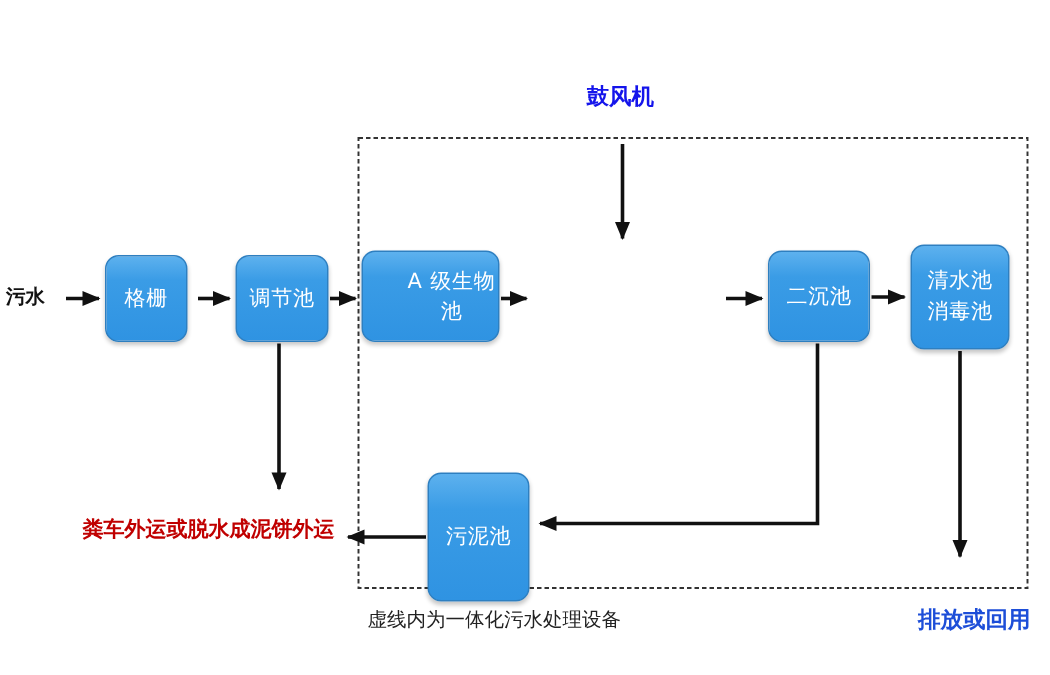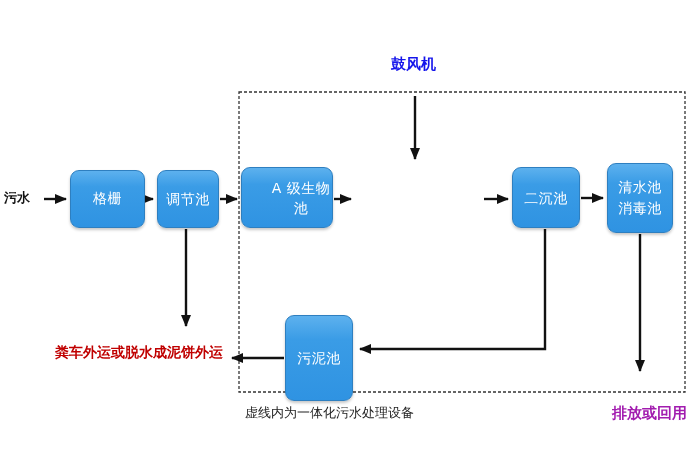--- a/index.html
+++ b/index.html
@@ -5,31 +5,31 @@
   html,body{margin:0;padding:0;background:#fff;}
   .stage{position:relative;width:700px;height:450px;background:#ffffff;
          font-family:"DejaVu Sans",sans-serif;overflow:hidden;}
   .layer{position:absolute;left:0;top:0;width:700px;height:450px;}
   svg.layer{pointer-events:none;}
   .box{position:absolute;display:flex;flex-direction:column;align-items:center;justify-content:center;
        text-align:center;color:#ffffff;font-size:14px;line-height:20px;letter-spacing:0.5px;
        background:linear-gradient(180deg,#5db1ee 0%,#3a9ce6 28%,#2f93e2 100%);
        border:1.5px solid #2e7fc0;border-radius:9px;box-shadow:0 2px 3px rgba(0,0,0,0.22);
        box-sizing:border-box;}
-  .b-screen {left:70px; top:170px;width:75px; height:58px;font-family:Liberation Mono, monospace;}
+  .b-screen {left:70px; top:170px;width:55px; height:58px;}
   .b-reg    {left:157px;top:170px;width:62px; height:58px;}
   .b-abio   {left:241px;top:167px;width:92px; height:61px;padding-left:28px;}
   .b-obio   {left:355px;top:163px;width:128px;height:65px;}
   .b-sed    {left:512px;top:167px;width:68px; height:61px;}
   .b-clean  {left:607px;top:163px;width:66px; height:70px;line-height:21px;}
   .b-sludge {left:285px;top:315px;width:68px; height:86px;}
   .lbl{position:absolute;white-space:nowrap;}
   .lbl-source   {left:4px;  top:189px;font-size:13px;font-weight:bold;color:#111111;}
   .lbl-blower   {left:391px;top:55px; font-size:15px;font-weight:bold;color:#1414eb;}
-  .lbl-discharge{left:612px;top:404px;font-size:15px;font-weight:bold;color:#a21caf;}
+  .lbl-discharge{left:612px;top:404px;font-size:15px;font-weight:bold;color:#1d4ed8;}
   .lbl-disposal {left:55px; top:344px;font-size:14px;font-weight:bold;color:#c00000;}
   .lbl-caption  {left:245px;top:404px;font-size:13px;color:#222222;}
 </style>
 </head>
 <body>
 
 <div class="stage">
 
   <svg class="layer" viewBox="0 0 700 450">
     <defs>

